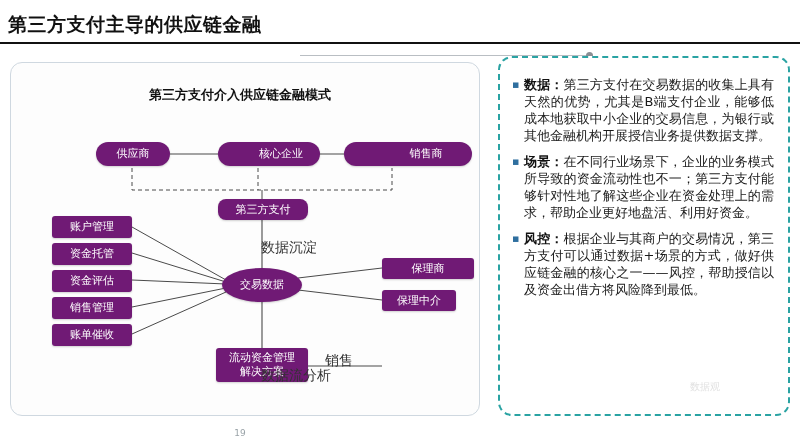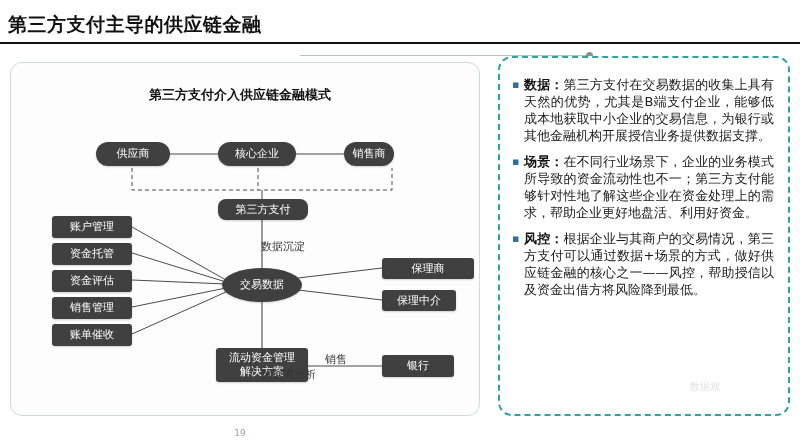--- a/index.html
+++ b/index.html
@@ -34,34 +34,34 @@
     background:#fdfdfd;
   }
   .diagram-title{
     position:absolute;left:0;top:86px;width:480px;
     text-align:center;font-size:13px;font-weight:bold;color:#111;
   }
 
   
   .node{
     position:absolute;
-    background:#404040;
+    background:#701a75;
     color:#fff;
     font-size:11px;
     display:flex;align-items:center;justify-content:center;
     text-align:center;
     border-radius:3px;
     box-shadow:0 1px 2px rgba(0,0,0,.18);
     line-height:1.25;
   }
   .node.pill{border-radius:12px;}
   .node.ellipse{border-radius:50%/50%;}
 
   .lbl{
-    position:absolute;font-size:11px;color:#333;
+    position:absolute;font-size:14px;color:#333;
   }
 
   svg.wires{position:absolute;left:0;top:0;width:480px;height:420px;overflow:visible;}
 
   .pagenum{
     position:absolute;left:0;top:428px;width:480px;text-align:center;
     font-size:9px;color:#9aa3a8;
   }
 
   
@@ -127,39 +127,38 @@
 
     <line x1="298" y1="278" x2="382" y2="268" stroke="#4a4a4a" stroke-width="1"></line>
     <line x1="298" y1="290" x2="382" y2="300" stroke="#4a4a4a" stroke-width="1"></line>
 
     <line x1="262" y1="302" x2="262" y2="348" stroke="#4a4a4a" stroke-width="1.1"></line>
 
     <line x1="308" y1="366" x2="382" y2="366" stroke="#4a4a4a" stroke-width="1.1"></line>
   </svg>
 
   <div class="node pill" style="left:96px;top:142px;width:74px;height:24px;">供应商</div>
-  <div class="node pill" style="left:218px;top:142px;width:78px;height:24px;">核心企业</div>
-  <div class="node pill" style="left:344px;top:142px;width:50px;height:24px;">销售商</div>
+  <div class="node pill" style="left:218px;top:142px;width:78px;height:24px;padding-left:24px;">核心企业</div>
+  <div class="node pill" style="left:344px;top:142px;width:92px;height:24px;padding-left:36px;">销售商</div>
 
   <div class="node" style="left:218px;top:199px;width:90px;height:21px;border-radius:8px;">第三方支付</div>
 
   <div class="node" style="left:52px;top:216px;width:80px;height:22px;">账户管理</div>
   <div class="node" style="left:52px;top:243px;width:80px;height:22px;">资金托管</div>
   <div class="node" style="left:52px;top:270px;width:80px;height:22px;">资金评估</div>
   <div class="node" style="left:52px;top:297px;width:80px;height:22px;">销售管理</div>
   <div class="node" style="left:52px;top:324px;width:80px;height:22px;">账单催收</div>
 
   <div class="node ellipse" style="left:222px;top:268px;width:80px;height:34px;">交易数据</div>
 
   <div class="node" style="left:382px;top:258px;width:92px;height:21px;">保理商</div>
   <div class="node" style="left:382px;top:290px;width:74px;height:21px;">保理中介</div>
 
   <div class="node" style="left:216px;top:348px;width:92px;height:34px;white-space:pre-line;">流动资金管理
 解决方案</div>
-  <div class="node" style="left:382px;top:355px;width:72px;height:22px;">银行</div>
 
   <div class="lbl" style="left:261px;top:239px;">数据沉淀</div>
   <div class="lbl" style="left:261px;top:321px;margin-top:46px;">数据流分析</div>
   <div class="lbl" style="left:325px;top:352px;">销售</div>
 
   <div class="pagenum">19</div>
 
   <div class="leader-line"></div>
   <div class="leader-dot"></div>
 

